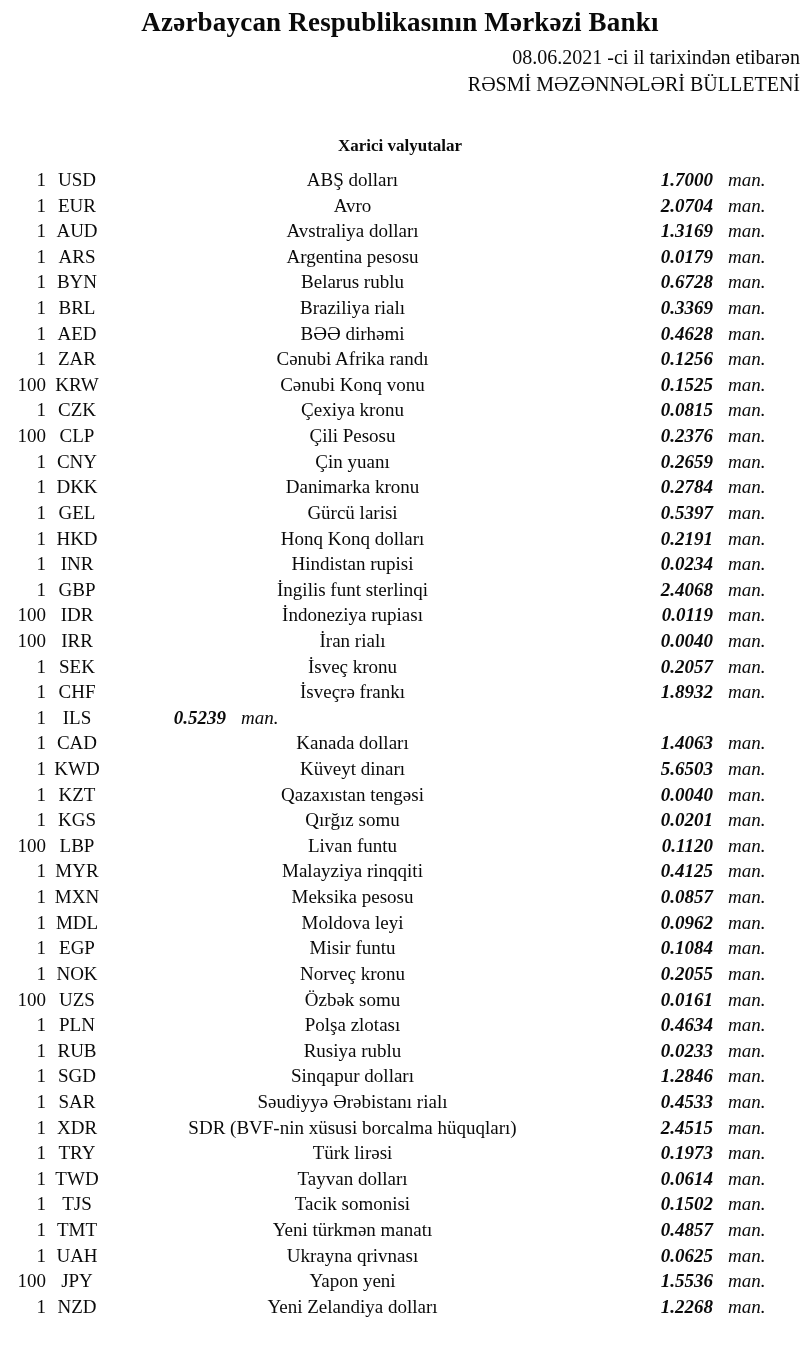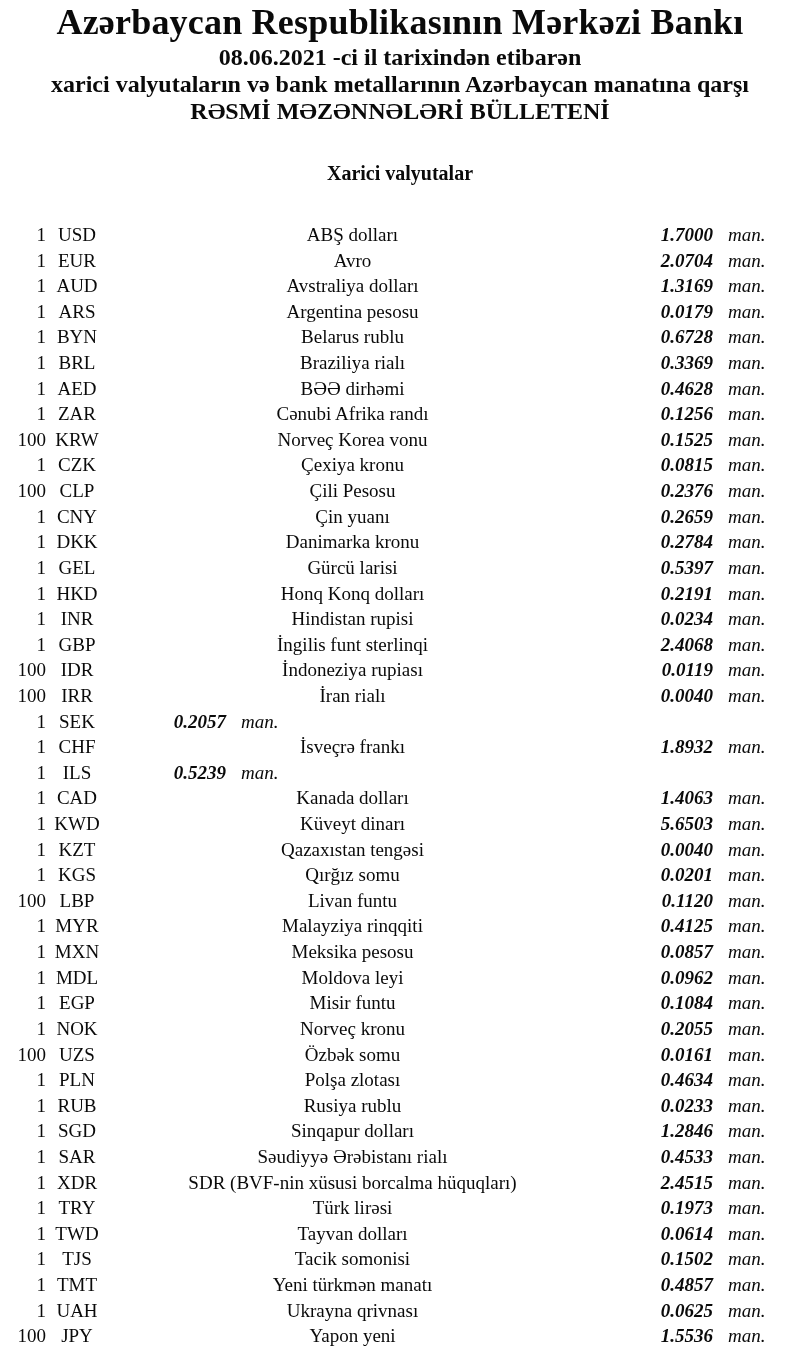--- a/index.html
+++ b/index.html
@@ -16,38 +16,38 @@
     font-family: "Liberation Serif", "DejaVu Serif", serif;
     -webkit-font-smoothing: antialiased;
   }
   .page {
     width: 800px;
     height: 1348px;
     position: relative;
   }
   .page-title {
     padding-top: 6px;
-    font-size: 36px;
+    font-size: 27px;
     line-height: 32px;
     font-weight: 700;
     text-align: center;
     letter-spacing: 0.2px;
   }
   .subtitle-block {
     margin-top: 6px;
   }
   .header-line {
-    font-size: 24px;
+    font-size: 20px;
     line-height: 27px;
-    font-weight: 700;
-    text-align: center;
+    font-weight: 400;
+    text-align: right;
   }
   .section-title {
     margin-top: 36px;
-    font-size: 20px;
+    font-size: 17px;
     line-height: 24px;
     font-weight: 700;
     text-align: center;
   }
   .rates-table {
     margin-top: 9px;
   }
   .row {
     display: flex;
     align-items: baseline;
@@ -72,40 +72,38 @@
     flex: none;
     overflow: hidden;
     text-align: center;
   }
   .rate {
     width: 118px;
     text-align: right;
     flex: none;
     font-weight: 700;
     font-style: italic;
-    margin-top: 28px;
   }
   .unit {
     width: 72px;
     padding-left: 15px;
     flex: none;
     text-align: left;
     font-style: italic;
   }
 </style>
 </head>
 <body>
 
 <div class="page">
 
   <div class="page-title">Azərbaycan Respublikasının Mərkəzi Bankı</div>
 
   <div class="subtitle-block">
     <div class="header-line">08.06.2021 -ci il tarixindən etibarən</div>
-    <div class="header-line">xarici valyutaların və bank metallarının Azərbaycan manatına qarşı</div>
     <div class="header-line">RƏSMİ MƏZƏNNƏLƏRİ BÜLLETENİ</div>
   </div>
 
   <div class="section-title">Xarici valyutalar</div>
 
   <div class="rates-table">
 
   <div class="row">
       <span class="qty">1</span>
       <span class="code">USD</span>
@@ -158,21 +156,21 @@
       <div class="row">
       <span class="qty">1</span>
       <span class="code">ZAR</span>
       <span class="name">Cənubi Afrika randı</span>
       <span class="rate">0.1256</span>
       <span class="unit">man.</span>
     </div>
       <div class="row">
       <span class="qty">100</span>
       <span class="code">KRW</span>
-      <span class="name">Norveç Korea vonu</span>
+      <span class="name">Cənubi Konq vonu</span>
       <span class="rate">0.1525</span>
       <span class="unit">man.</span>
     </div>
       <div class="row">
       <span class="qty">1</span>
       <span class="code">CZK</span>
       <span class="name">Çexiya kronu</span>
       <span class="rate">0.0815</span>
       <span class="unit">man.</span>
     </div>
@@ -235,20 +233,21 @@
       <div class="row">
       <span class="qty">100</span>
       <span class="code">IRR</span>
       <span class="name">İran rialı</span>
       <span class="rate">0.0040</span>
       <span class="unit">man.</span>
     </div>
       <div class="row">
       <span class="qty">1</span>
       <span class="code">SEK</span>
+      <span class="name">İsveç kronu</span>
       <span class="rate">0.2057</span>
       <span class="unit">man.</span>
     </div>
       <div class="row">
       <span class="qty">1</span>
       <span class="code">CHF</span>
       <span class="name">İsveçrə frankı</span>
       <span class="rate">1.8932</span>
       <span class="unit">man.</span>
     </div>

